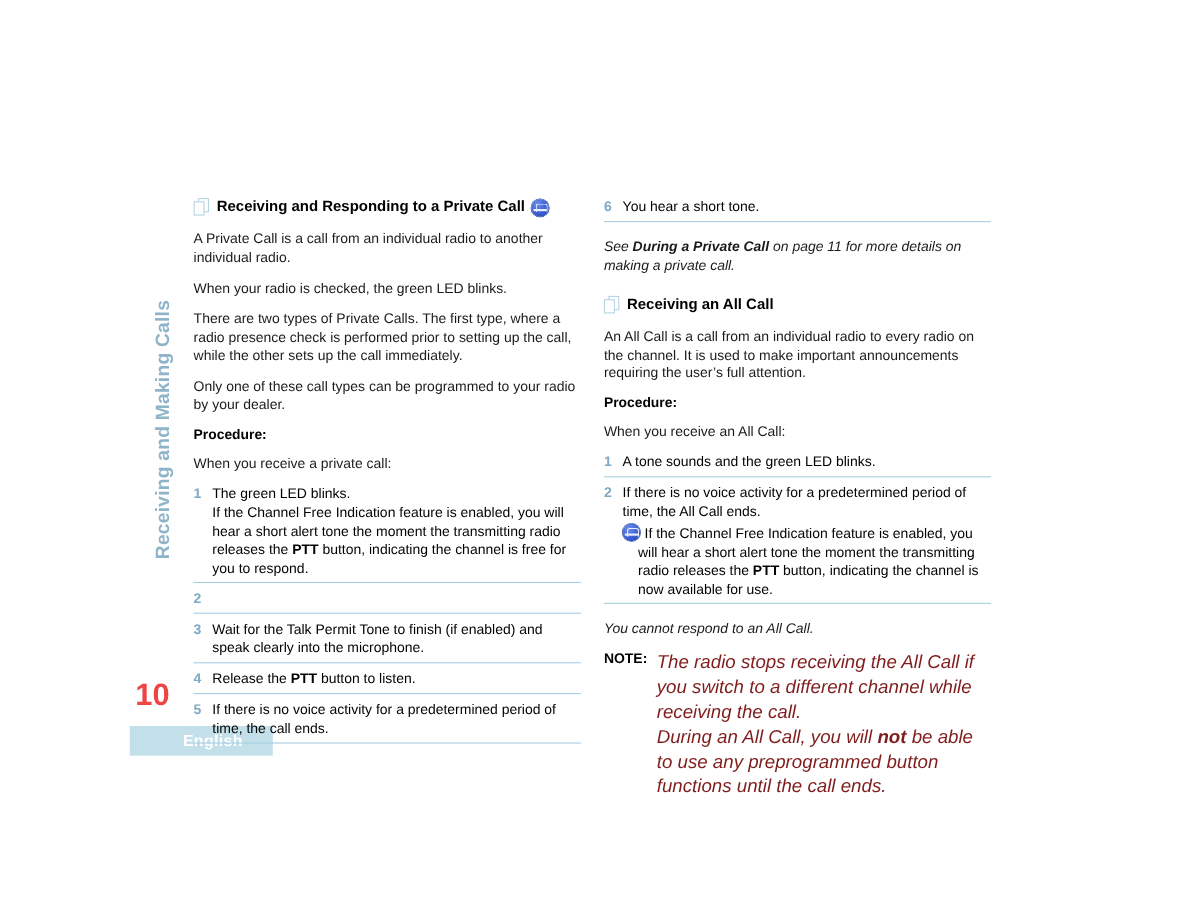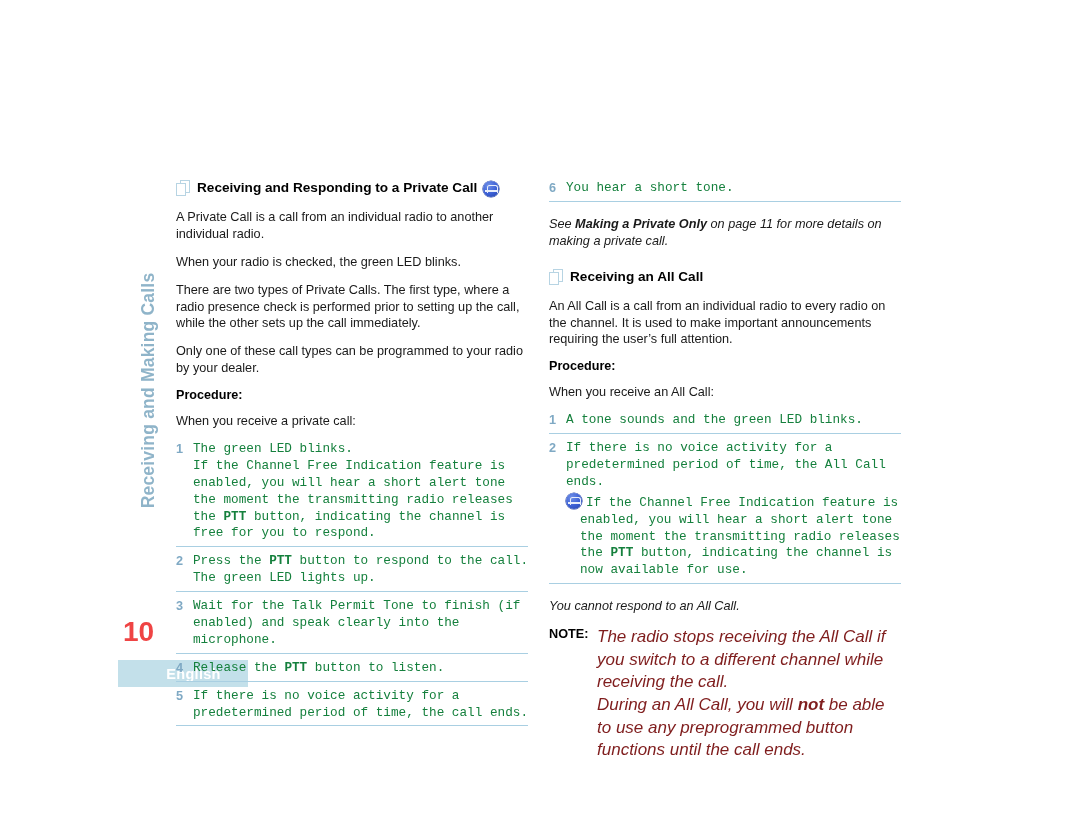--- a/index.html
+++ b/index.html
@@ -193,22 +193,21 @@
     width: 17px;
     font-size: 12.7px;
     font-weight: bold;
     color: #7fa9c4;
     line-height: 1.33;
   }
   ol.steps > li .step-body {
     flex: 1 1 auto;
     font-size: 12.7px;
     line-height: 1.33;
-    color: #15803d;
-    font-family: Liberation Mono, monospace;
+    color: #000000;
   }
   .step-body .line { display: block; }
   .step-body .sub-note {
     display: block;
     margin-top: 2px;
     padding-left: 14px;
     text-indent: -14px;
   }
   .step-body .sub-note .radio-icon { margin-right: 4px; }
 
@@ -274,21 +273,20 @@
       <li>
         <span class="num">1</span>
         <span class="step-body">
           <span class="line">The green LED blinks.</span>
           <span class="line">If the Channel Free Indication feature is enabled, you will hear a short alert tone the moment the transmitting radio releases the <b>PTT</b> button, indicating the channel is free for you to respond.</span>
         </span>
       </li>
 
       <li>
         <span class="num">2</span>
-        <span class="step-body">Press the <b>PTT</b> button to respond to the call. The green LED lights up.</span>
       </li>
 
       <li>
         <span class="num">3</span>
         <span class="step-body">Wait for the Talk Permit Tone to finish (if enabled) and speak clearly into the microphone.</span>
       </li>
 
       <li>
         <span class="num">4</span>
         <span class="step-body">Release the <b>PTT</b> button to listen.</span>
@@ -306,21 +304,21 @@
 
     <ol class="steps">
       <li>
         <span class="num">6</span>
         <span class="step-body">You hear a short tone.</span>
       </li>
     </ol>
 
     <div class="spacer-sm"></div>
 
-    <p class="body italic"><span>See </span><b>Making a Private Only</b><span> on page 11 for more details on making a private call.</span></p>
+    <p class="body italic"><span>See </span><b>During a Private Call</b><span> on page 11 for more details on making a private call.</span></p>
 
     <div class="spacer-sm"></div>
 
     <h2 class="section-head">
       <span class="pages-icon">
         <i class="back"></i>
           <i class="front"></i>
       </span>
       <span class="head-text">Receiving an All Call</span>
     </h2>

